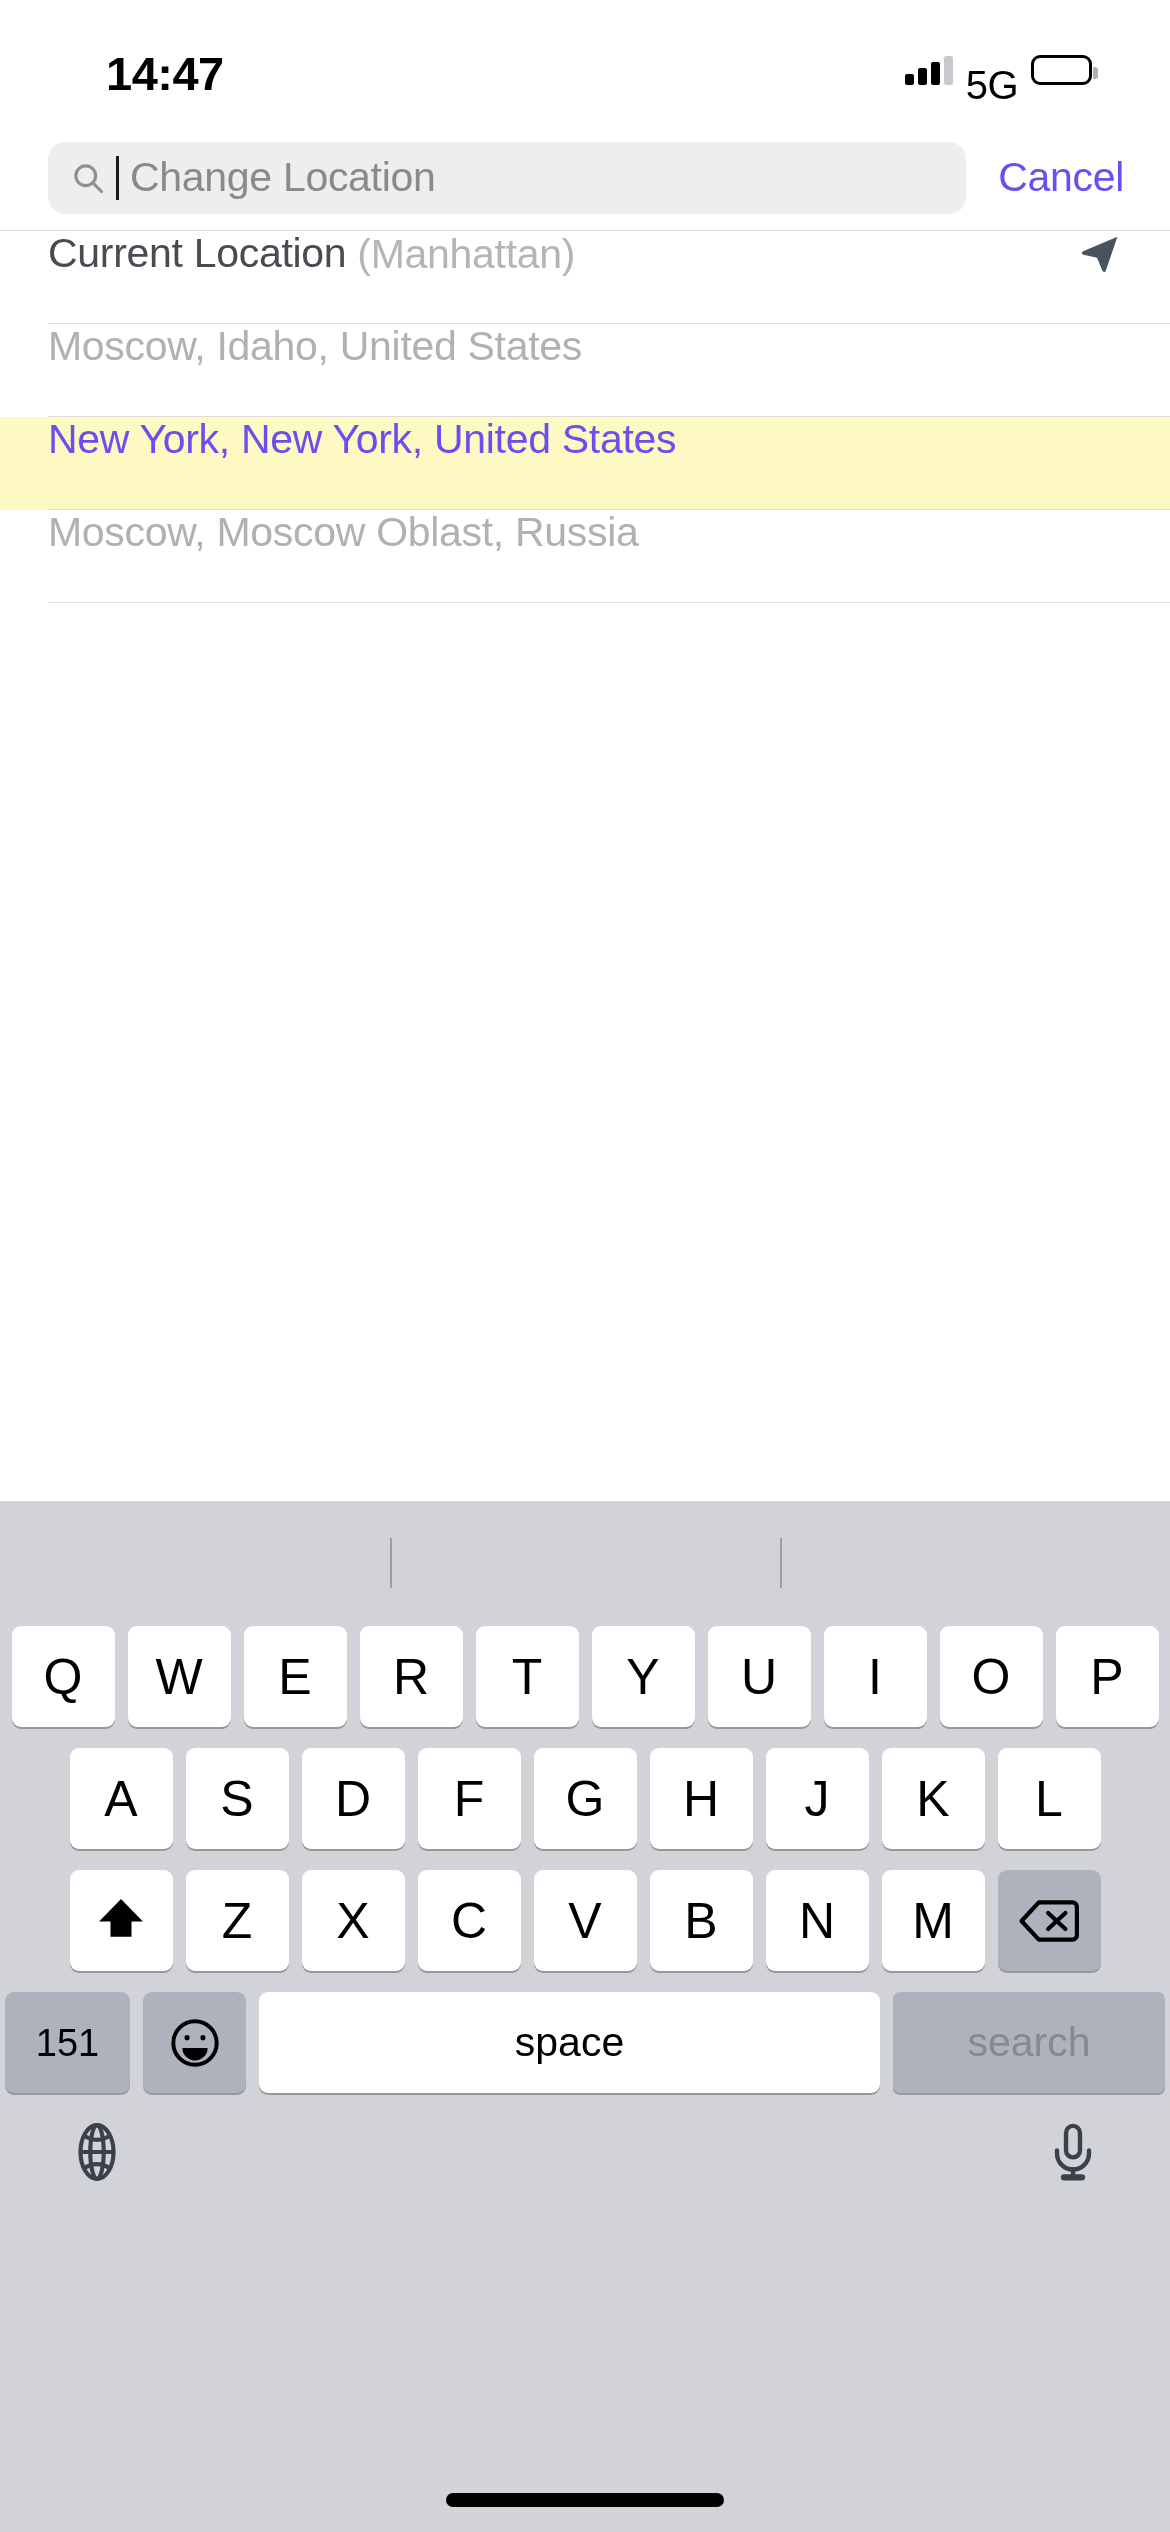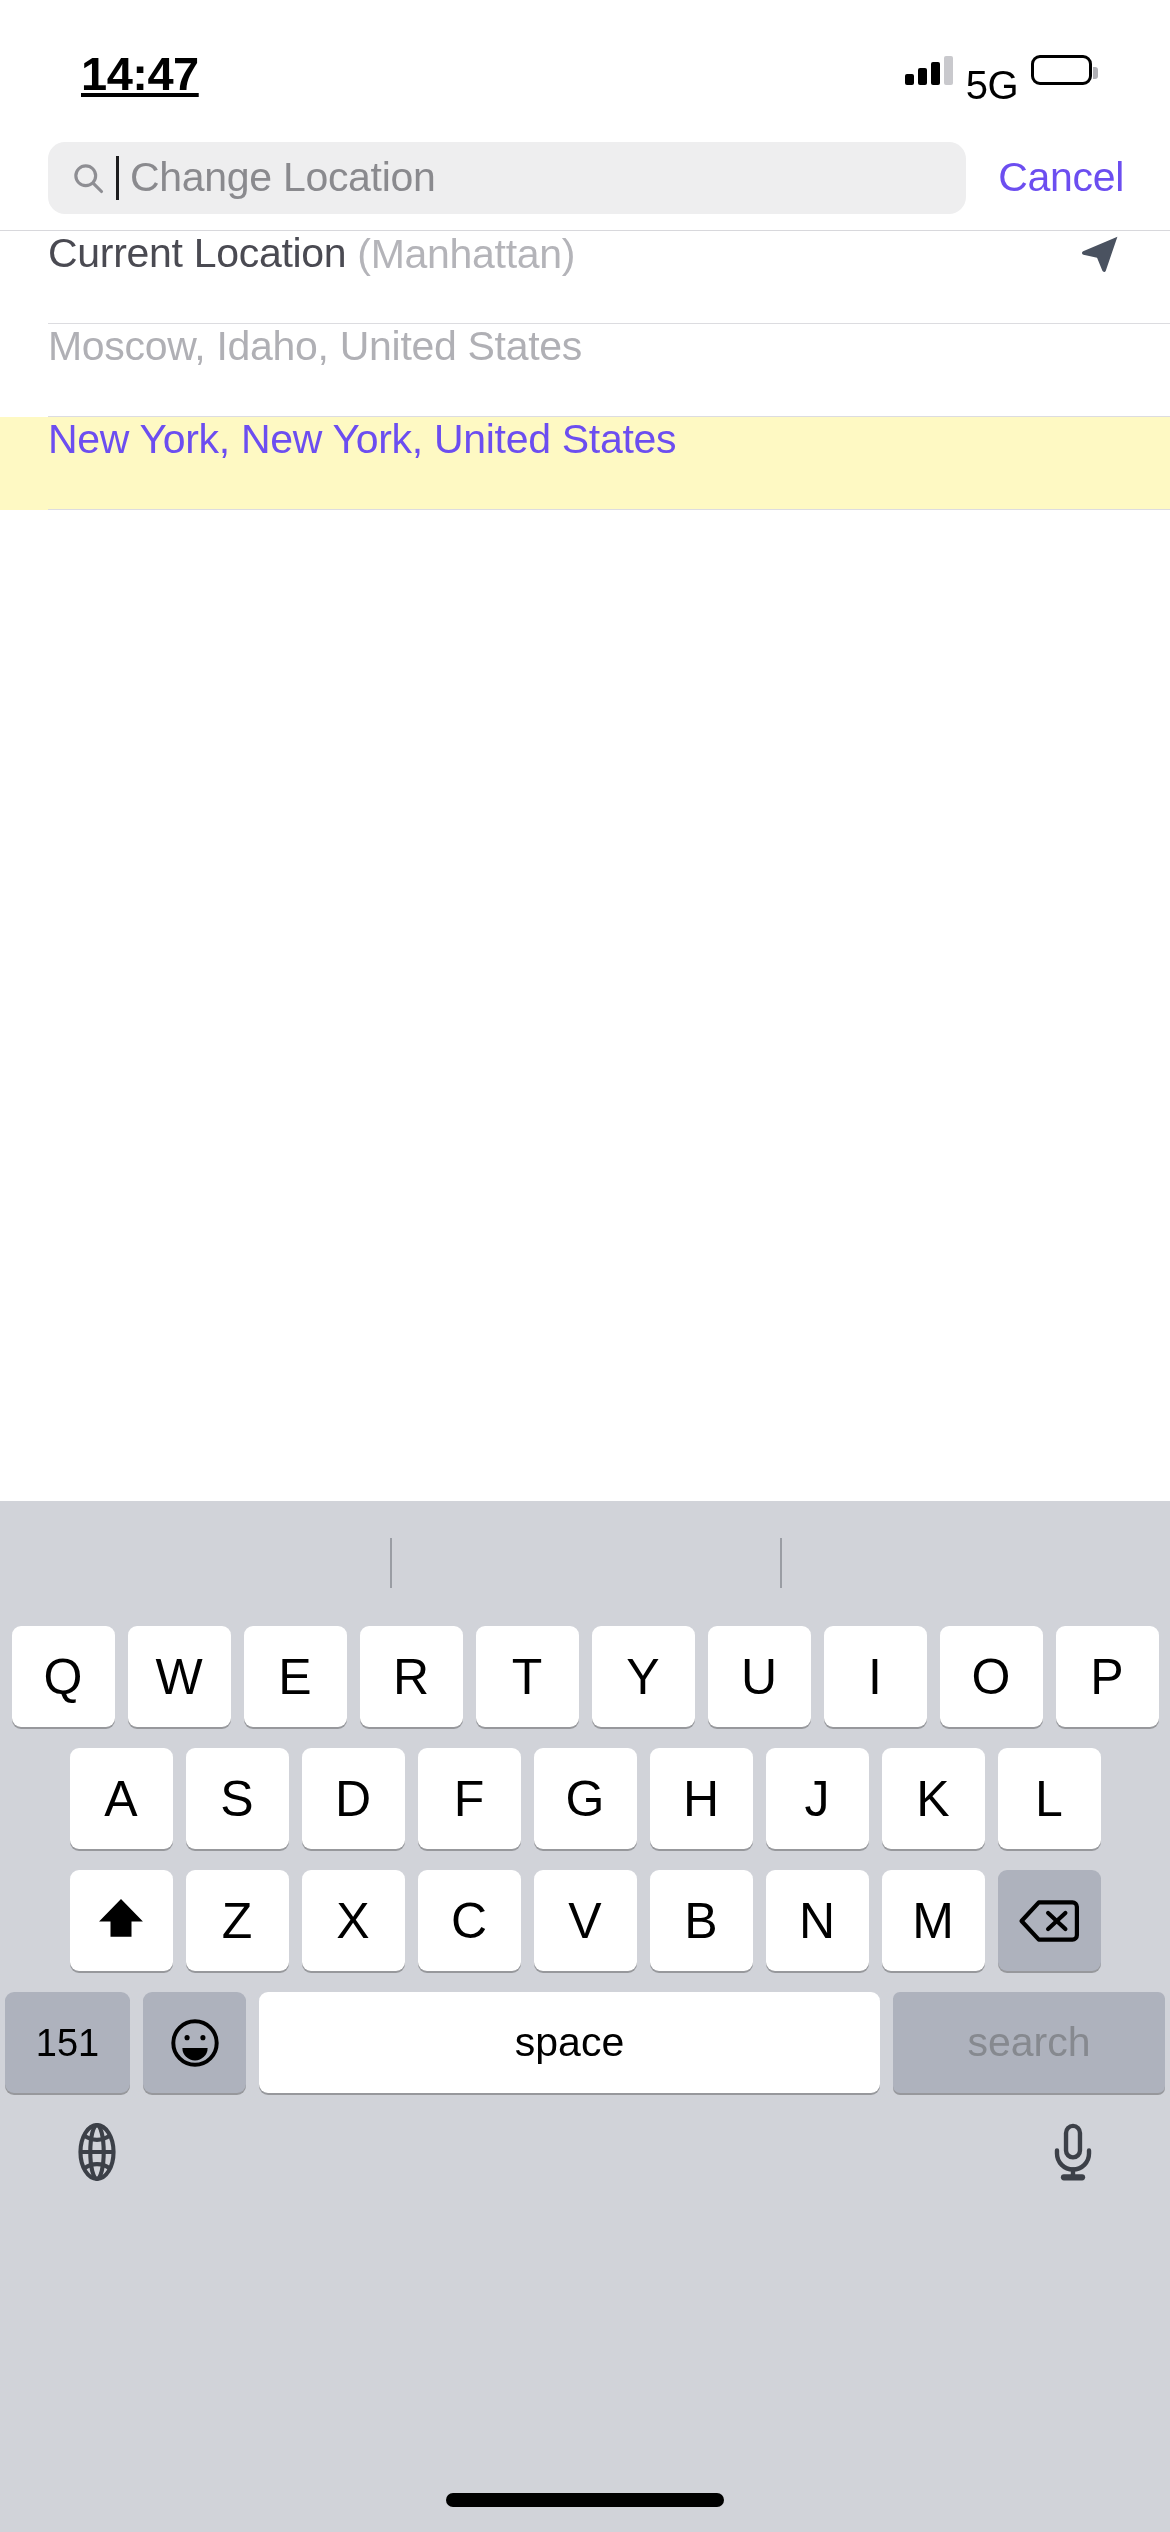--- a/index.html
+++ b/index.html
@@ -23,27 +23,26 @@
 
   
   .status-bar {
     height: 125px;
     flex: 0 0 125px;
     position: relative;
     width: 100%;
   }
   .status-time {
     position: absolute;
-    left: 81px;
+    left: 106px;
     top: 46px;
     font-size: 47px;
     font-weight: bold;
     color: #000000;
     letter-spacing: -0.5px;
-    text-decoration: underline;
   }
   .status-right {
     position: absolute;
     right: 78px;
     top: 48px;
     display: flex;
     align-items: center;
     gap: 13px;
     height: 44px;
   }
@@ -350,20 +349,24 @@
     <div class="list-row">
       <span class="row-text muted">Moscow, Idaho, United States</span>
       <span class="row-sep"></span>
     </div>
 
     <div class="list-row selected">
       <span class="row-text accent">New York, New York, United States</span>
       <span class="row-sep"></span>
     </div>
 
+    <div class="list-row">
+      <span class="row-text dim">Moscow, Moscow Oblast, Russia</span>
+      <span class="row-sep"></span>
+    </div>
 
   </div>
 
   <div class="filler"></div>
 
   <div class="keyboard">
 
     <div class="predictive">
       <span class="divider d1"></span>
       <span class="divider d2"></span>

